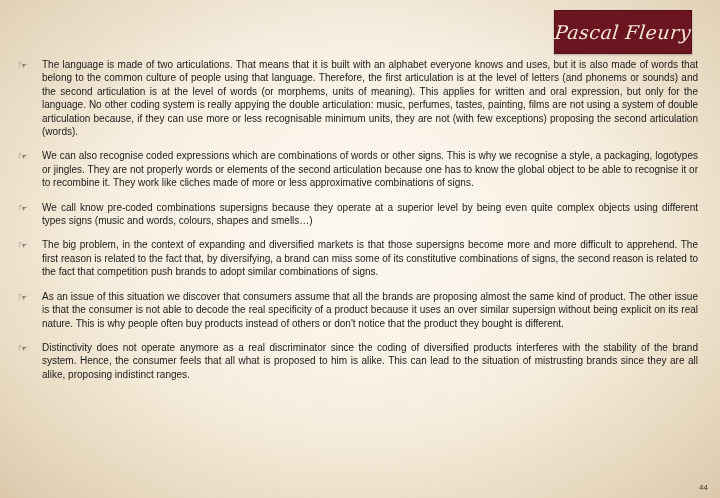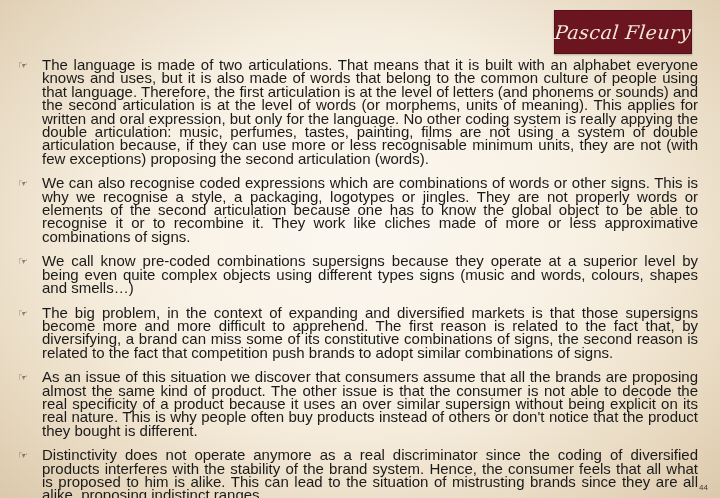--- a/index.html
+++ b/index.html
@@ -83,21 +83,21 @@
     font-size: 11px;
     line-height: 13.4px;
     padding-top: 1px;
     text-align: left;
     font-family: "DejaVu Sans", sans-serif;
   }
 
   .bullet-text {
     flex: 1 1 auto;
     color: #1a1a19;
-    font-size: 15px;
+    font-size: 10px;
     line-height: 13.4px;
     text-align: justify;
     text-justify: inter-word;
     hyphens: none;
   }
 
   .page-number {
     position: absolute;
     right: 12px;
     bottom: 6px;

